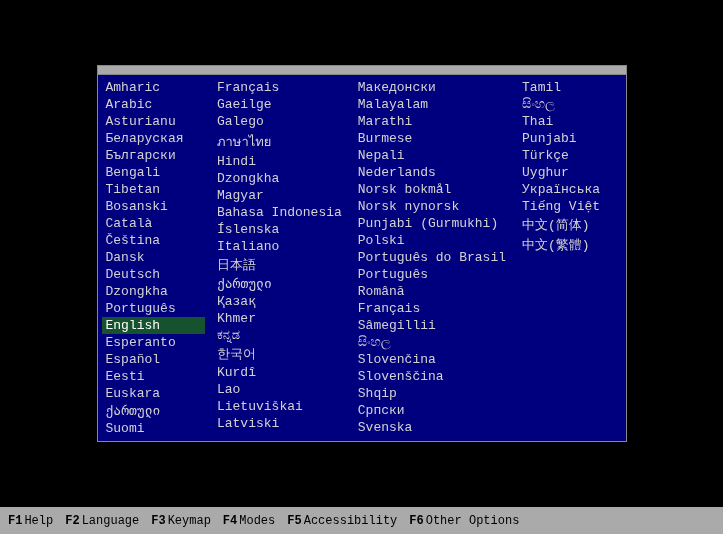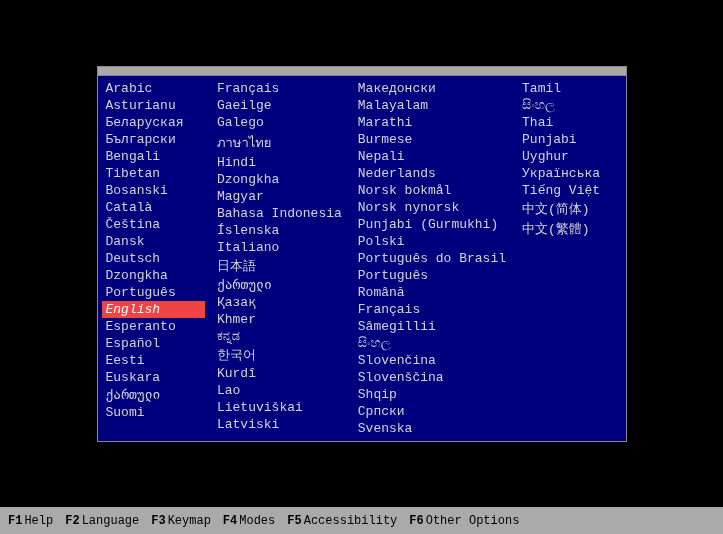--- a/index.html
+++ b/index.html
@@ -51,23 +51,22 @@
       padding: 0 4px;
     }
     .lang-item {
       padding: 1px 4px;
       cursor: pointer;
       white-space: nowrap;
       font-size: 13px;
       color: #d3d3d3;
     }
     .lang-item.selected {
-      background: #ef4444;
+      background: #14532d;
       color: #ffffff;
-      font-style: italic;
     }
     #footer {
       background: #aaaaaa;
       color: #000;
       display: flex;
       flex-direction: row;
       align-items: center;
       padding: 3px 8px;
       gap: 12px;
       font-size: 12px;
@@ -88,20 +87,21 @@
   </style>
 </head>
 <body>
 
 <div id="main-area">
   <div id="dialog">
     <div id="dialog-title"></div>
     <div id="language-list-container">
 
     <div class="lang-column">
+          <div class="lang-item">Amharic</div>
           <div class="lang-item">Arabic</div>
           <div class="lang-item">Asturianu</div>
           <div class="lang-item">Беларуская</div>
           <div class="lang-item">Български</div>
           <div class="lang-item">Bengali</div>
           <div class="lang-item">Tibetan</div>
           <div class="lang-item">Bosanski</div>
           <div class="lang-item">Català</div>
           <div class="lang-item">Čeština</div>
           <div class="lang-item">Dansk</div>
@@ -159,20 +159,21 @@
           <div class="lang-item">Slovenščina</div>
           <div class="lang-item">Shqip</div>
           <div class="lang-item">Српски</div>
           <div class="lang-item">Svenska</div>
         </div>
         <div class="lang-column">
           <div class="lang-item">Tamil</div>
           <div class="lang-item">සිංහල</div>
           <div class="lang-item">Thai</div>
           <div class="lang-item">Punjabi</div>
+          <div class="lang-item">Türkçe</div>
           <div class="lang-item">Uyghur</div>
           <div class="lang-item">Українська</div>
           <div class="lang-item">Tiếng Việt</div>
           <div class="lang-item">中文(简体)</div>
           <div class="lang-item">中文(繁體)</div>
           <div class="lang-item"></div>
           <div class="lang-item"></div>
           <div class="lang-item"></div>
           <div class="lang-item"></div>
           <div class="lang-item"></div>

